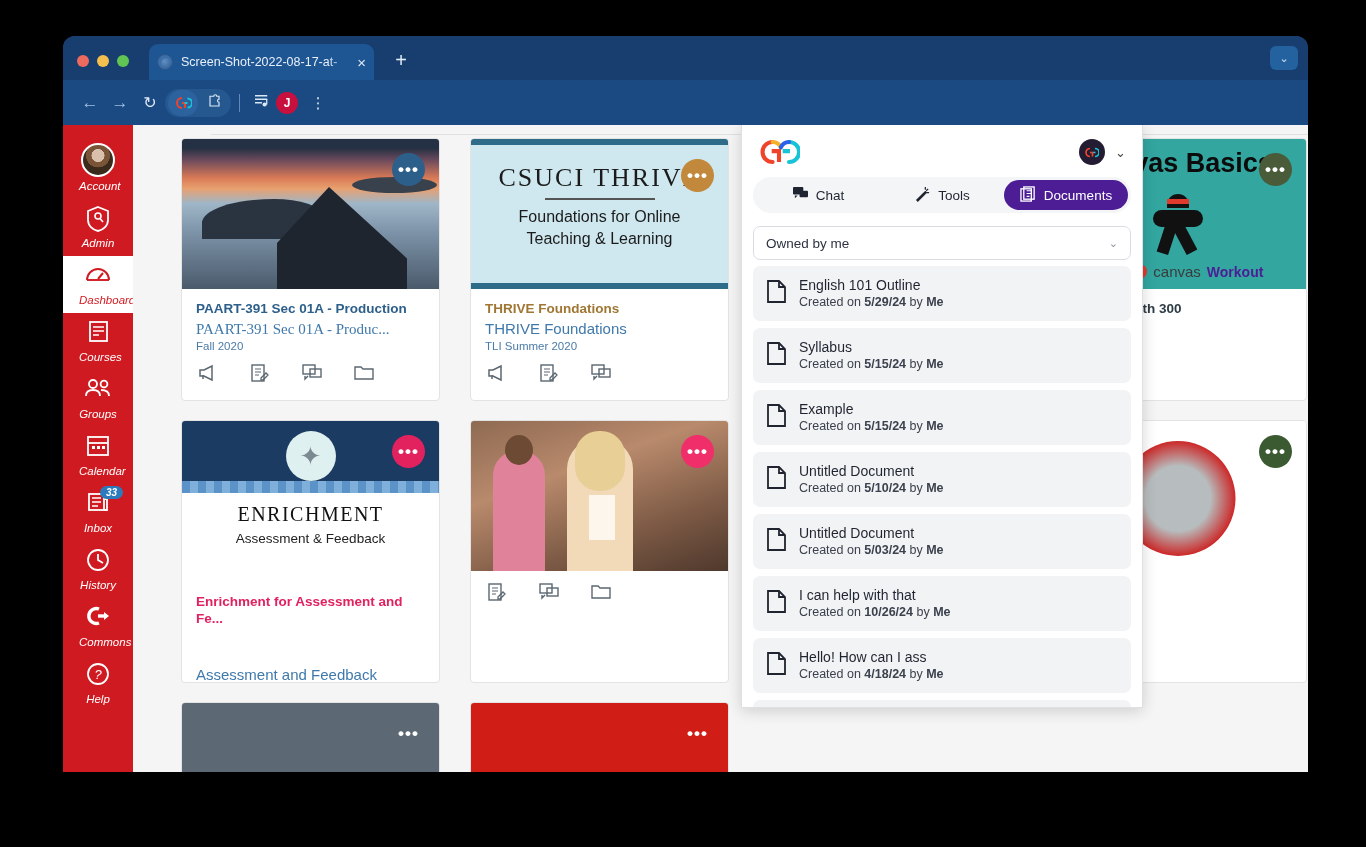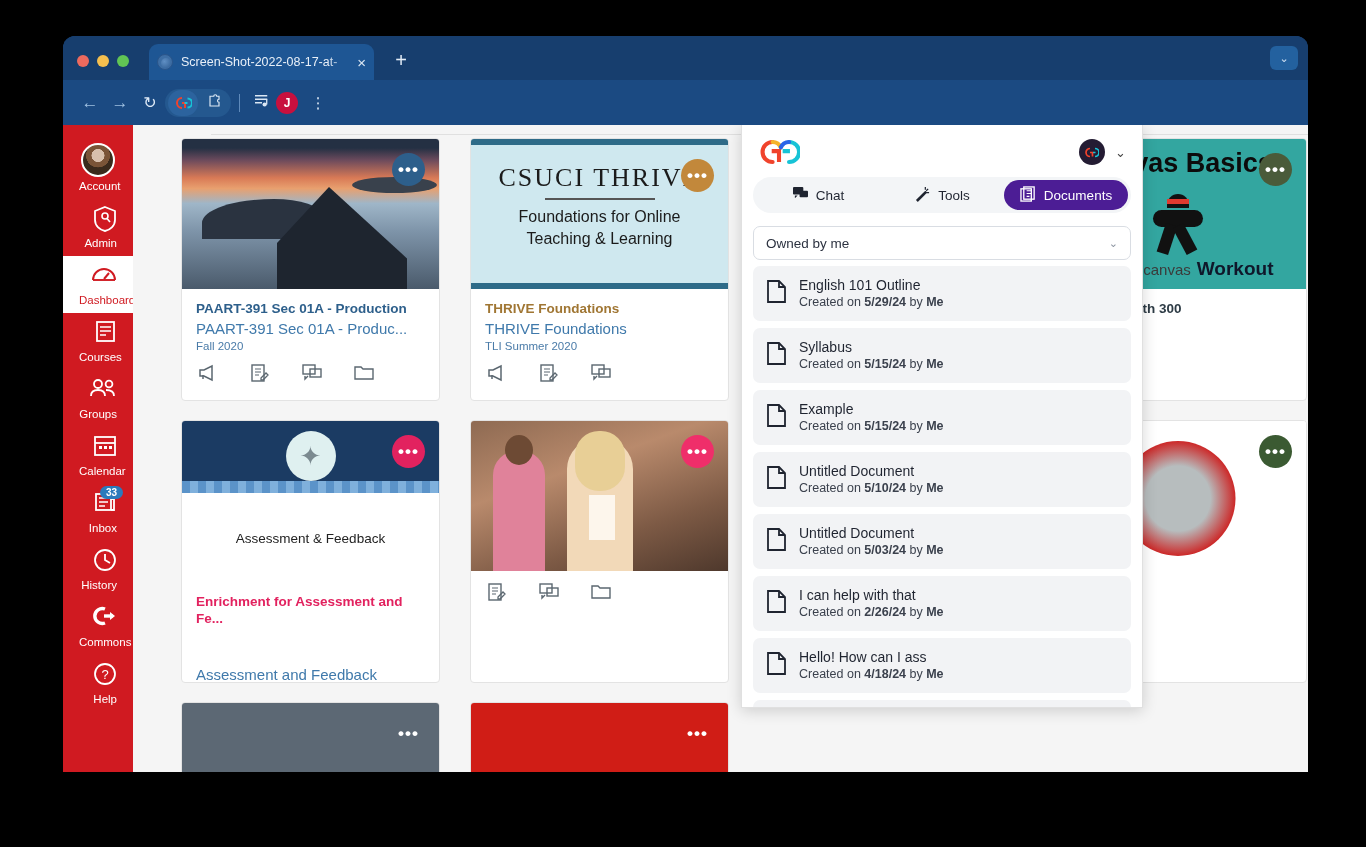--- a/index.html
+++ b/index.html
@@ -100,22 +100,23 @@
   #page {
     position: relative; height: 647px; background: #fff; overflow: hidden;
   }
 
   
   #canvas-nav {
     position: absolute; left: 0; top: 0; width: 70px; height: 100%;
     background: #d01a21; padding-top: 11px;
   }
   .nav-item {
-    width: 100%; padding: 7px 16px 6px; text-align: right; color: #fff;
+    width: 100%; padding: 7px 16px 6px; text-align: center; color: #fff;
     position: relative;
+    font-style: italic;
   }
   .nav-item.active { background: #fff; color: #d01a21; }
   .nav-glyph { display: block; height: 30px; line-height: 30px; font-size: 22px; }
   .nav-label { display: block; font-size: 11.5px; line-height: 14px; }
   #account-avatar {
     width: 34px; height: 34px; border-radius: 50%; margin: 0 auto 2px;
     background: radial-gradient(circle at 50% 35%, #d8c0ad 0 26%, #7a5437 27% 48%, #3a2a1c 49% 100%);
     border: 2px solid #fff;
   }
   #inbox-badge {
@@ -359,21 +360,21 @@
             <div style="position:absolute;left:95px;top:48px;width:130px;height:102px;background:#1e252f;clip-path:polygon(40% 0,100% 70%,100% 100%,0 100%,0 55%);"></div>
             <div style="position:absolute;left:170px;top:38px;width:85px;height:16px;background:#39414c;border-radius:50%;"></div>
             <div class="card-menu" style="background:#2d5f8b;">
               <span>•</span>
                 <span>•</span>
                 <span>•</span>
             </div>
           </div>
           <div class="card-body">
             <div class="card-title" style="color:#2d5f8b;">PAART-391 Sec 01A - Production</div>
-            <div class="card-sub" style="color:#3f79ab;">PAART-391 Sec 01A - Produc...</div>
+            <div class="card-sub" style="color:#3f79ab;font-family:Liberation Serif, serif;">PAART-391 Sec 01A - Produc...</div>
             <div class="card-term">Fall 2020</div>
           </div>
           <div class="card-actions">
             <div class="card-action">
               <svg width="20" height="18" viewBox="0 0 20 18">
                   <path d="M2 6h4l8-4v14l-8-4H2z" fill="none" stroke="#5b6770" stroke-width="1.5"></path>
                   <path d="M5 11v4" stroke="#5b6770" stroke-width="1.5"></path>
                 </svg>
             </div>
             <div class="card-action">
@@ -463,21 +464,21 @@
               <div style="position:absolute;left:24px;top:0;width:22px;height:14px;background:#111;border-radius:11px 11px 0 0;"></div>
               <div style="position:absolute;left:24px;top:5px;width:22px;height:5px;background:#e03a2f;"></div>
               <div style="position:absolute;left:10px;top:16px;width:50px;height:17px;background:#111;border-radius:9px;"></div>
               <div style="position:absolute;left:18px;top:30px;width:12px;height:30px;background:#111;transform:rotate(18deg);"></div>
               <div style="position:absolute;left:36px;top:30px;width:12px;height:30px;background:#111;transform:rotate(-28deg);"></div>
             </div>
             <div style="position:absolute;left:0;right:0;bottom:9px;display:flex;justify-content:center;align-items:center;gap:6px;">
               <span style="font-size:13px;font-weight:bold;color:#111;">5 Day</span>
               <span style="width:15px;height:15px;border-radius:50%;background:#e03a2f;display:inline-block;"></span>
               <span style="font-size:15px;color:#3b3b3b;">canvas</span>
-              <span style="font-size:19px;font-weight:bold;color:#0f172a;">Workout</span>
+              <span style="font-size:14px;font-weight:bold;color:#4c1d95;">Workout</span>
             </div>
             <div class="card-menu" style="background:#4a5b3a;">
               <span>•</span>
                 <span>•</span>
                 <span>•</span>
             </div>
           </div>
           <div class="card-body">
             <div class="card-title" style="color:#2d3b45;">Fall 2022 Math 300</div>
             <div class="card-sub" style="color:#4a86b8;">Test</div>
@@ -491,20 +492,21 @@
                 </svg>
             </div>
           </div>
         </div>
 
         <div class="course-card">
           <div class="card-banner" style="background:#fff;">
             <div style="position:absolute;left:0;right:0;top:0;height:66px;background:#1b3b63;"></div>
             <div style="position:absolute;left:0;right:0;top:60px;height:12px;background:repeating-linear-gradient(90deg,#5b93c9 0 8px,#7fb0dc 8px 16px);"></div>
             <div style="position:absolute;left:50%;top:10px;transform:translateX(-50%);width:50px;height:50px;border-radius:50%;background:#dff0f0;display:flex;align-items:center;justify-content:center;font-size:26px;color:#7b8a90;">✦</div>
+            <div style="position:absolute;left:0;right:0;top:82px;text-align:center;font-family:'Liberation Serif',serif;font-size:20px;letter-spacing:1.5px;color:#111;">ENRICHMENT</div>
             <div style="position:absolute;left:0;right:0;top:110px;text-align:center;font-size:13.5px;color:#222;">Assessment &amp; Feedback</div>
             <div class="card-menu" style="background:#e2225f;">
               <span>•</span>
                 <span>•</span>
                 <span>•</span>
             </div>
           </div>
           <div class="card-body" style="padding-top:22px;">
             <div class="card-title" style="color:#e2225f;">Enrichment for Assessment and Fe...</div>
             <div class="card-sub" style="color:#3f79ab;margin-top:38px;">Assessment and Feedback</div>
@@ -719,21 +721,21 @@
             <span class="doc-meta" style="display:block"><span>Created on </span><b>5/03/24</b><span> by </span><b>Me</b></span>
           </span>
         </div>
         <div class="doc-item">
           <span class="doc-icon"><svg width="19" height="23" viewBox="0 0 19 23">
                 <path d="M1 1h11l6 6v15H1z" fill="none" stroke="#1f2430" stroke-width="1.8"></path>
                 <path d="M12 1v6h6" fill="none" stroke="#1f2430" stroke-width="1.8"></path>
               </svg></span>
           <span>
             <span class="doc-title" style="display:block">I can help with that</span>
-            <span class="doc-meta" style="display:block"><span>Created on </span><b>2/26/24</b><span> by </span><b>Me</b></span>
+            <span class="doc-meta" style="display:block"><span>Created on </span><b>10/26/24</b><span> by </span><b>Me</b></span>
           </span>
         </div>
         <div class="doc-item">
           <span class="doc-icon"><svg width="19" height="23" viewBox="0 0 19 23">
                 <path d="M1 1h11l6 6v15H1z" fill="none" stroke="#1f2430" stroke-width="1.8"></path>
                 <path d="M12 1v6h6" fill="none" stroke="#1f2430" stroke-width="1.8"></path>
               </svg></span>
           <span>
             <span class="doc-title" style="display:block">Hello! How can I ass</span>
             <span class="doc-meta" style="display:block"><span>Created on </span><b>4/18/24</b><span> by </span><b>Me</b></span>

